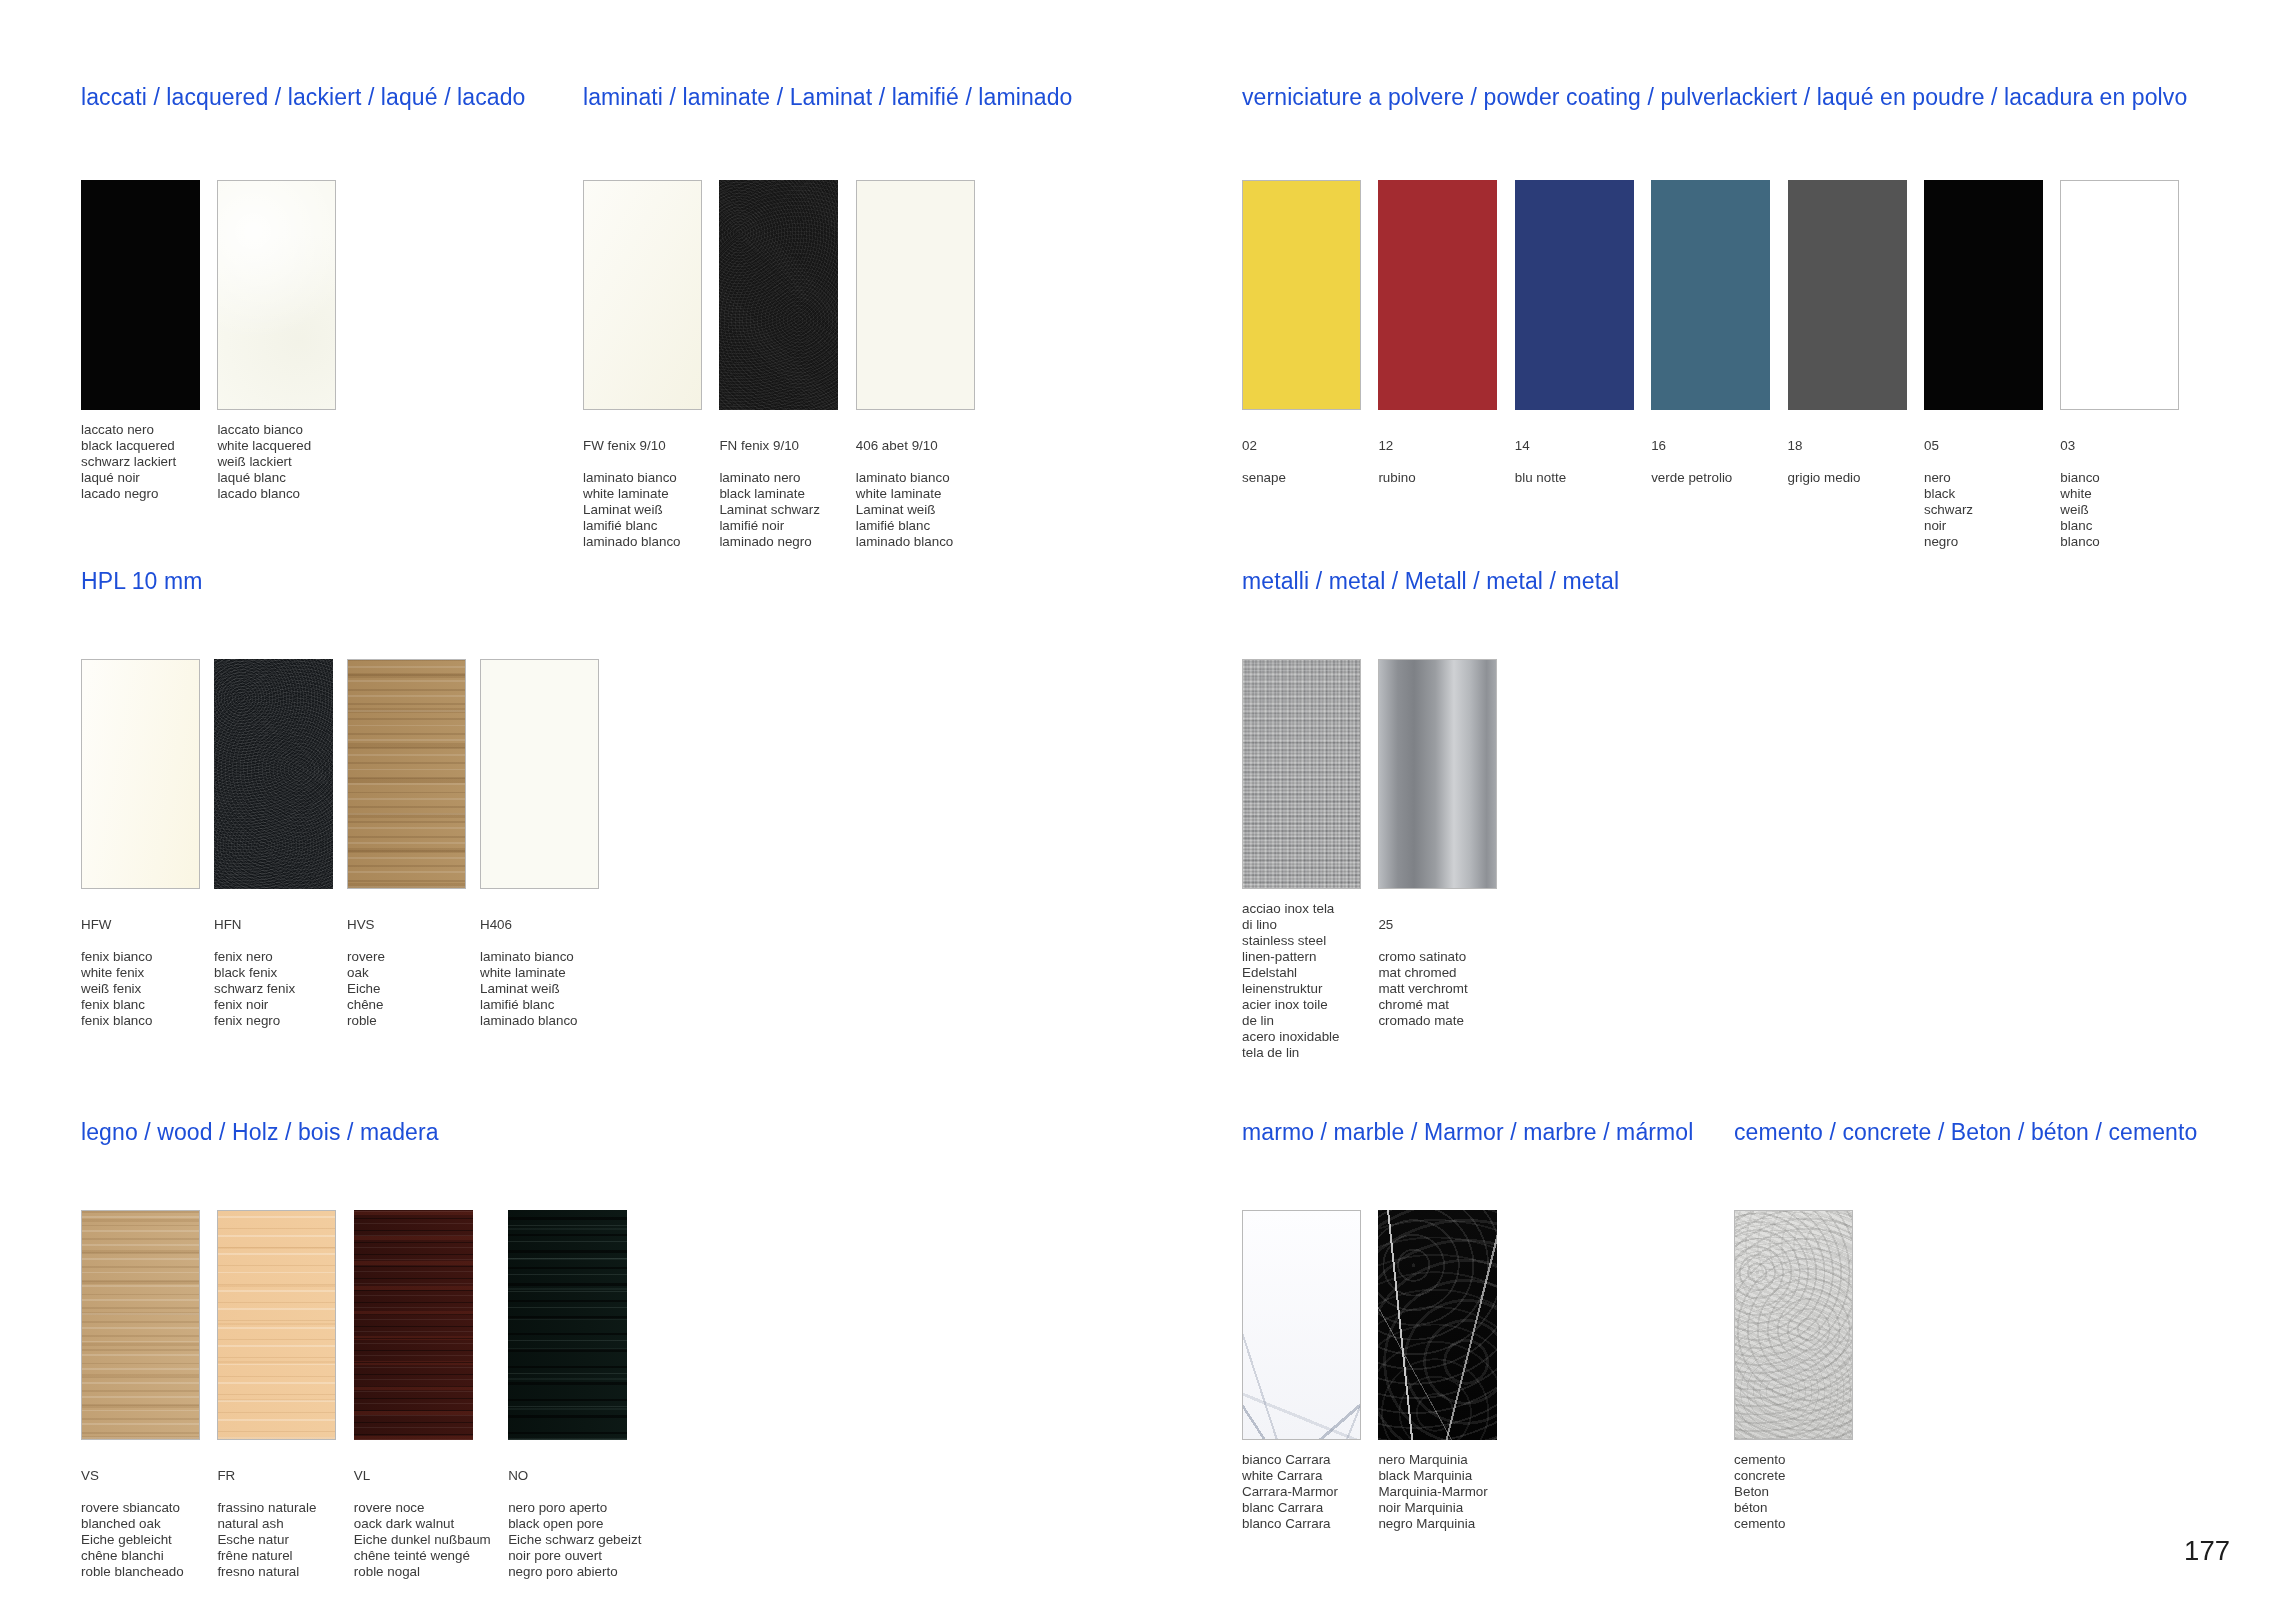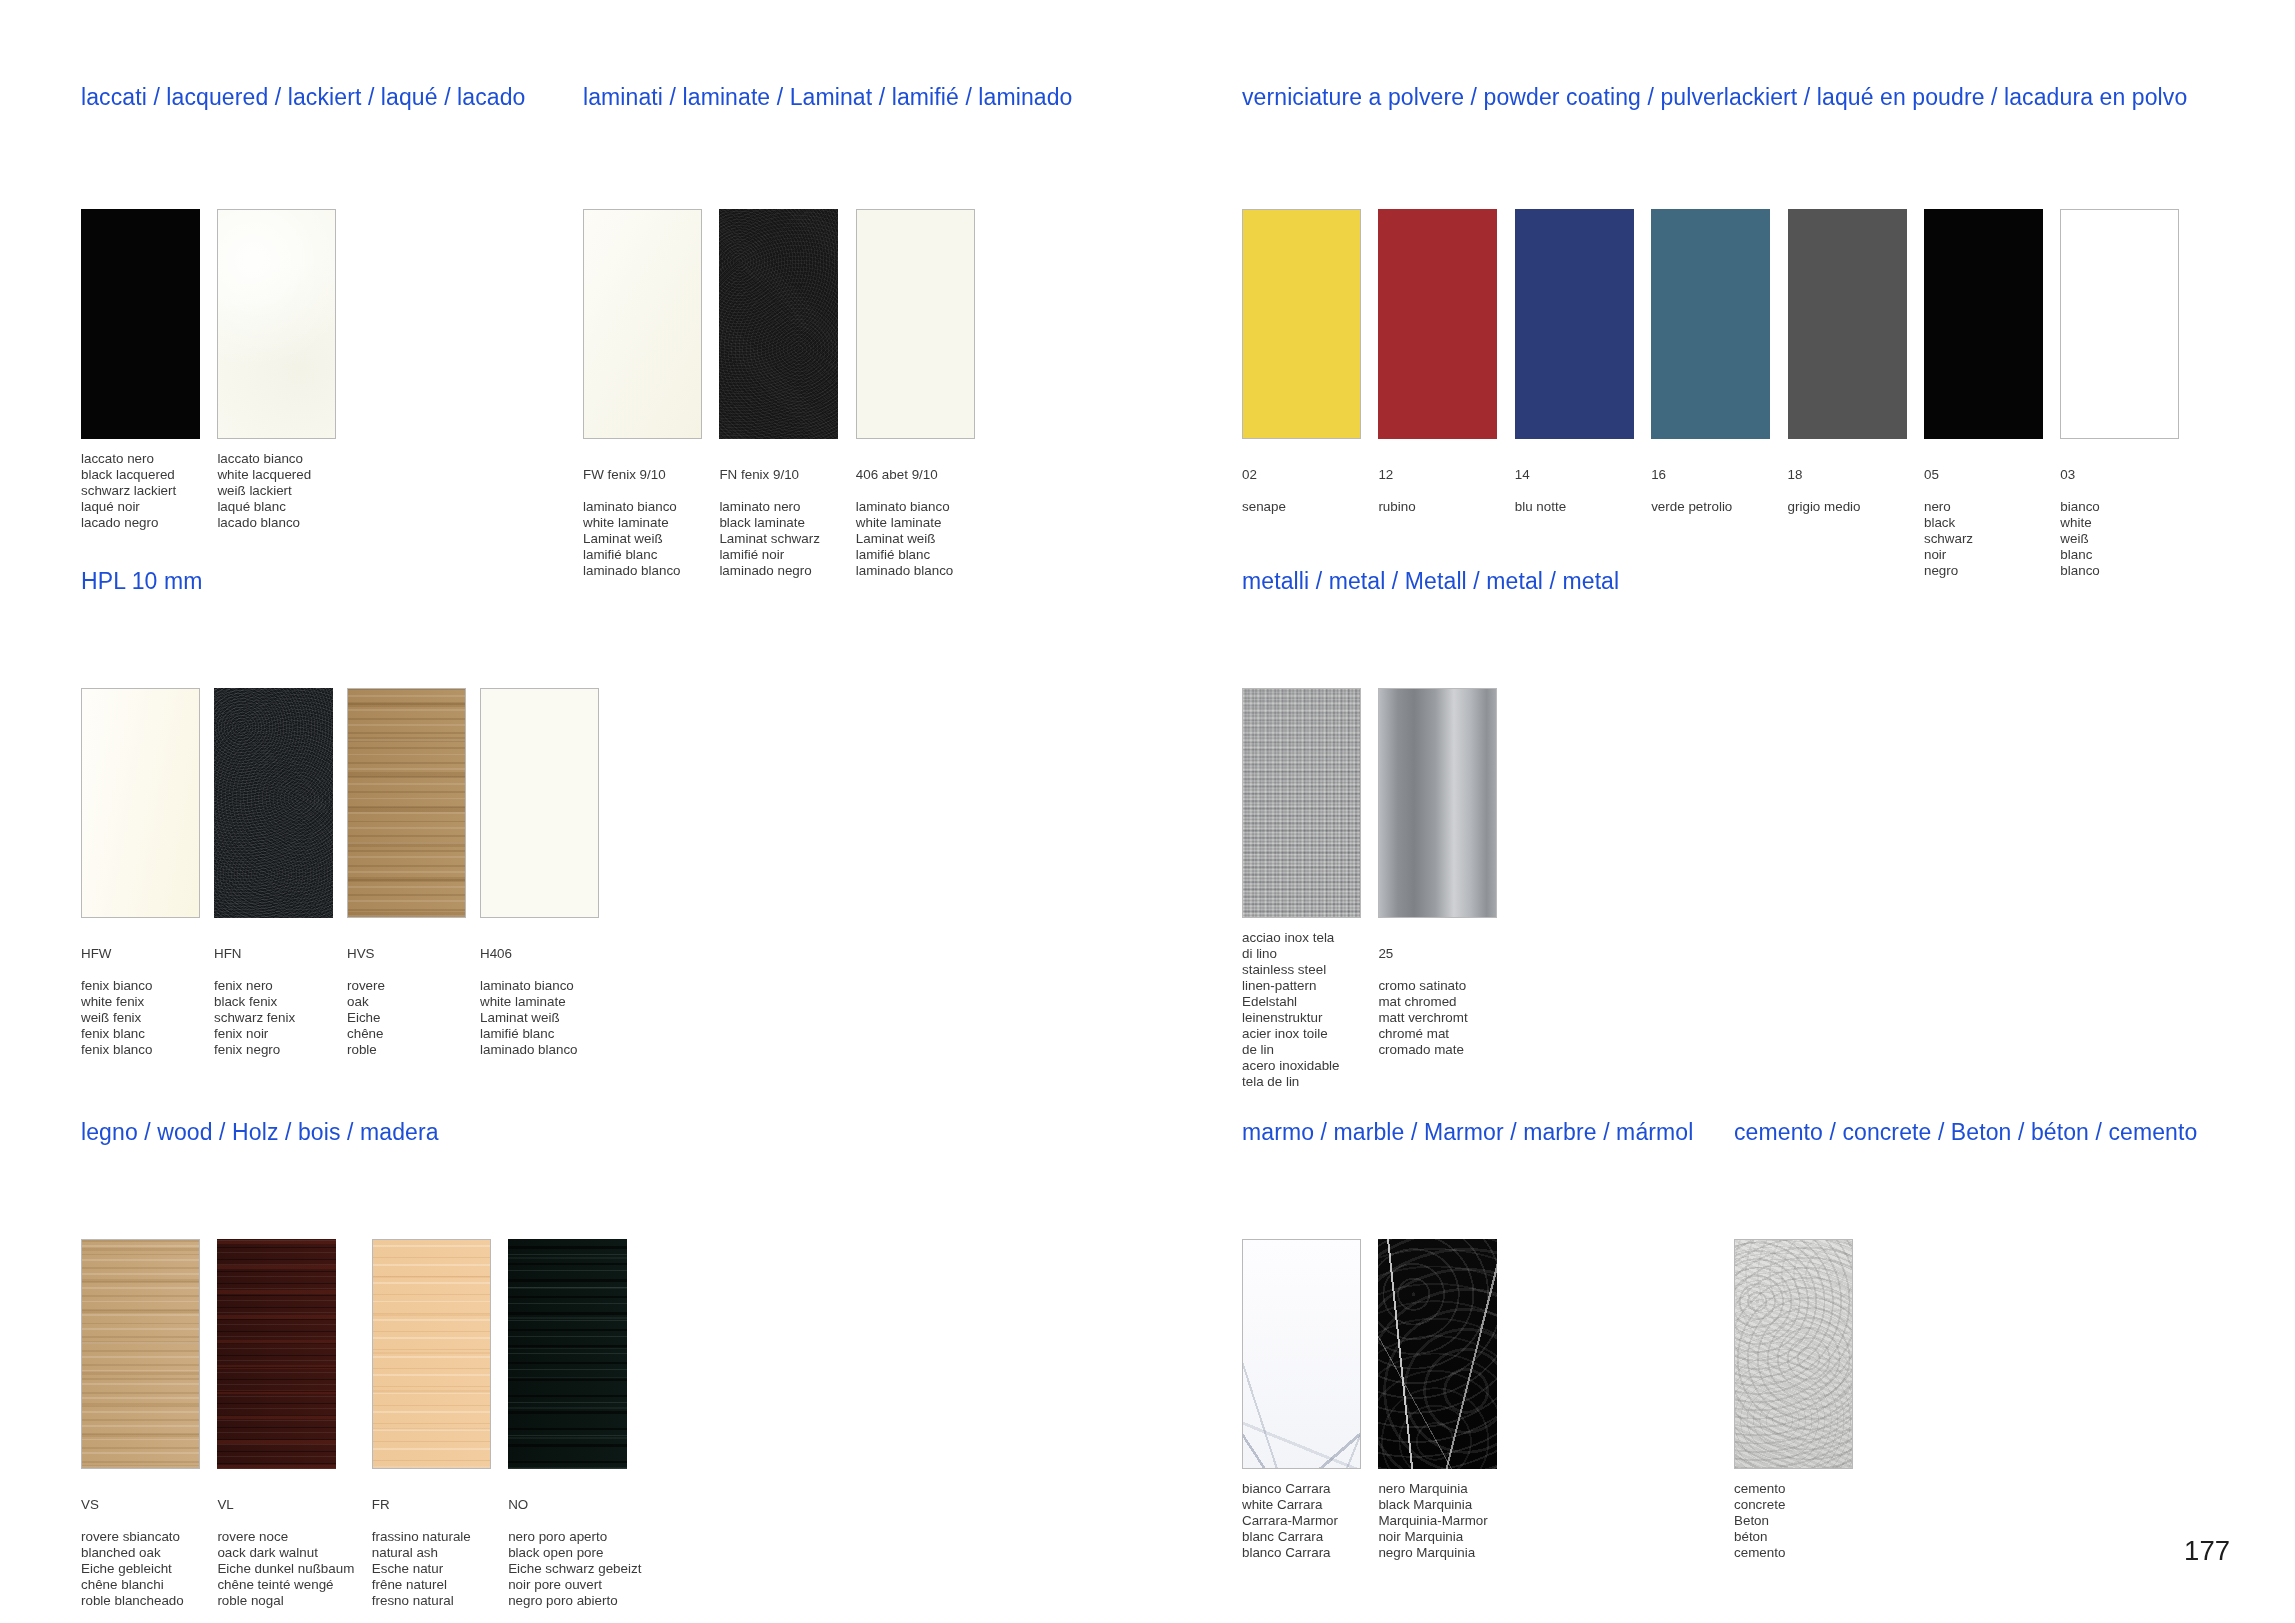--- a/index.html
+++ b/index.html
@@ -25,21 +25,20 @@
     position: absolute;
     font-size: 23px;
     font-weight: 400;
     letter-spacing: 0.1px;
     color: #1d4ed8;
     white-space: nowrap;
   }
   .swatch-row {
     position: absolute;
     display: flex;
-    margin-top: 29px;
   }
   .swatch-cell {
     display: block;
   }
   .swatch {
     width: 119px;
     height: 230px;
     display: block;
     box-sizing: border-box;
   }
@@ -445,42 +444,42 @@
       <div class="caption">
         <span class="code">VS</span>
         <span>rovere sbiancato
 blanched oak
 Eiche gebleicht
 chêne blanchi
 roble blancheado</span>
       </div>
     </div>
     <div class="swatch-cell">
+      <span class="swatch sw-wood-fr bordered"></span>
+      <div class="caption">
+        <span class="code">FR</span>
+        <span>frassino naturale
+natural ash
+Esche natur
+frêne naturel
+fresno natural</span>
+      </div>
+    </div>
+    <div class="swatch-cell">
       <span class="swatch sw-wood-vl"></span>
       <div class="caption">
         <span class="code">VL</span>
         <span>rovere noce
 oack dark walnut
 Eiche dunkel nußbaum
 chêne teinté wengé
 roble nogal</span>
       </div>
     </div>
     <div class="swatch-cell">
-      <span class="swatch sw-wood-fr bordered"></span>
-      <div class="caption">
-        <span class="code">FR</span>
-        <span>frassino naturale
-natural ash
-Esche natur
-frêne naturel
-fresno natural</span>
-      </div>
-    </div>
-    <div class="swatch-cell">
       <span class="swatch sw-wood-no"></span>
       <div class="caption">
         <span class="code">NO</span>
         <span>nero poro aperto
 black open pore
 Eiche schwarz gebeizt
 noir pore ouvert
 negro poro abierto</span>
       </div>
     </div>

